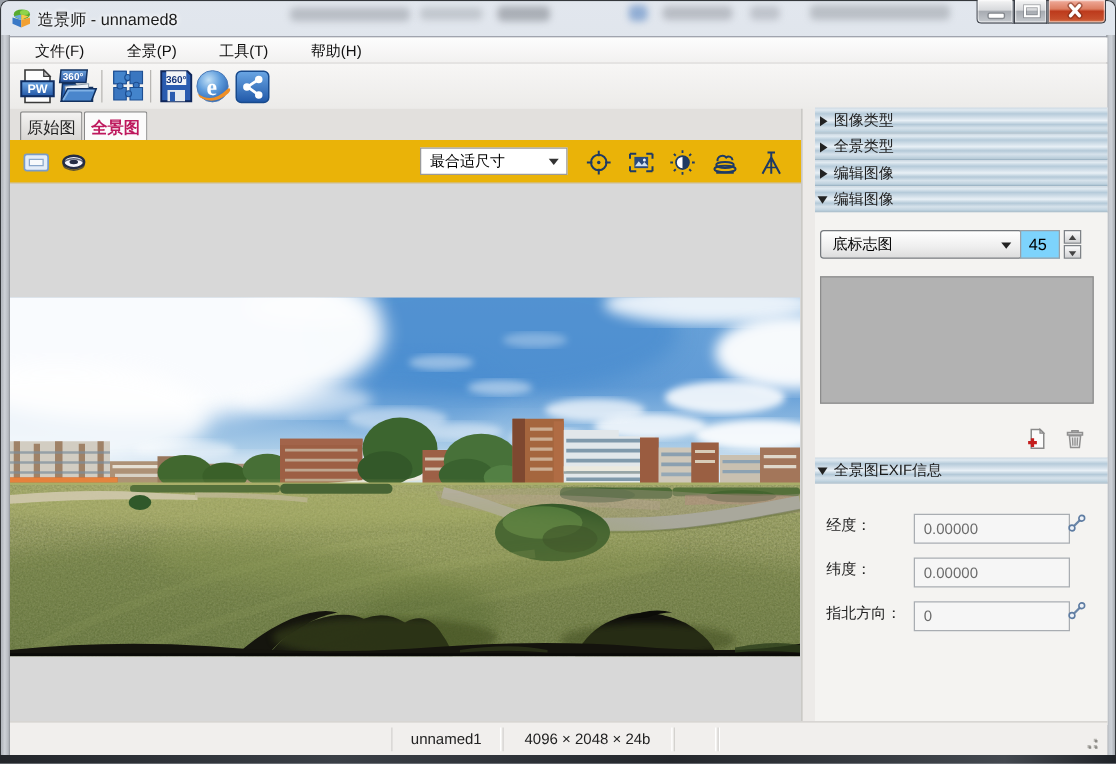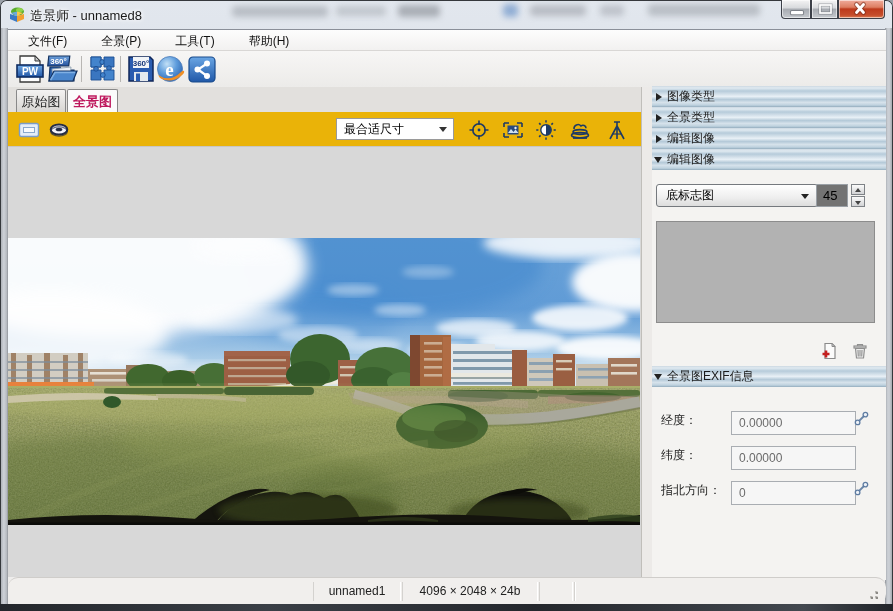--- a/index.html
+++ b/index.html
@@ -64,39 +64,39 @@
   border-bottom:1px solid #9fb6c6; }
 .hdr .tri { position:absolute; left:4px; top:7px; width:0; height:0; }
 .hdr .tri.right { border-top:4px solid transparent; border-bottom:4px solid transparent; border-left:6px solid #222; }
 .hdr .tri.down { left:2px; top:8px; border-left:4px solid transparent; border-right:4px solid transparent; border-top:6px solid #222; }
 .hdr .txt { position:absolute; left:15px; top:0; }
 
 #sect4body { position:relative; width:234px; height:196px; background:#f4f3f1; }
 #combo2 { position:absolute; left:4px; top:14px; width:162px; height:23px; border:1px solid #75797e; border-radius:3px;
   background:linear-gradient(180deg,#ffffff,#eeeeee 60%,#dddddd); font-size:12px; line-height:21px; padding-left:9px; color:#000; }
 #combo2 .arr { position:absolute; right:8px; top:9px; width:0; height:0; border-left:4px solid transparent; border-right:4px solid transparent; border-top:5px solid #222; }
-#num45 { position:absolute; left:164px; top:14px; width:32px; height:23px; background:#737373; border:1px solid #9aa0a6; font-size:13px; color:#000; line-height:21px; padding-left:6px; }
+#num45 { position:absolute; left:164px; top:14px; width:32px; height:23px; background:#7dd3fc; border:1px solid #9aa0a6; font-size:13px; color:#000; line-height:21px; padding-left:6px; }
 #spin { position:absolute; left:199px; top:14px; width:14px; height:23px; }
 .spb { position:relative; width:14px; height:11px; border:1px solid #7e8287; background:linear-gradient(180deg,#fbfbfb,#d2d3d5); }
 .spb + .spb { margin-top:1px; }
 .spb::after { content:""; position:absolute; left:3px; }
 .spb.up::after { top:3px; border-left:3px solid transparent; border-right:3px solid transparent; border-bottom:4px solid #444; }
 .spb.dn::after { top:4px; border-left:3px solid transparent; border-right:3px solid transparent; border-top:4px solid #444; }
 #preview { position:absolute; left:4px; top:51px; width:219px; height:102px; background:#b2b2b2; border:1px solid #8c8c8c; }
 #addico { position:absolute; left:168px; top:172px; width:18px; height:18px; }
 #delico { position:absolute; left:199px; top:172px; width:18px; height:18px; }
 
 #exifbody { position:relative; width:234px; height:193px; background:#f4f3f1; font-size:12px; color:#222; }
 .exrow { position:absolute; left:0; width:234px; height:24px; }
 .exrow .lab { position:absolute; left:9px; top:5px; }
 .exrow .inp { position:absolute; left:79px; top:4px; width:125px; height:24px; border:1px solid #a9adb2; background:#f6f6f6; color:#6b6b6b; line-height:22px; padding-left:7px; }
 .exrow .lnk { position:absolute; left:202px; top:4px; width:15px; height:15px; }
 
 
-#status { position:absolute; left:8px; top:577px; width:878px; height:27px; background:#f1efed; border-top:1px solid #cfcdca; font-size:12px; color:#222;border-radius:10px; }
+#status { position:absolute; left:8px; top:577px; width:878px; height:27px; background:#f1efed; border-top:1px solid #cfcdca; font-size:12px; color:#222; }
 .scell { position:absolute; top:4px; height:19px; border-left:1px solid #d4d2cf; border-right:1px solid #fff; line-height:19px; text-align:center; }
 
 
 #bottombar { position:absolute; left:0; top:604px; width:893px; height:7px; background:linear-gradient(90deg,#23262b,#3a3f46 30%,#24272c 60%,#43484f 90%,#202328); }
 </style></head>
 <body>
 
 <div id="frame"></div>
 <div id="glass"></div>
 

